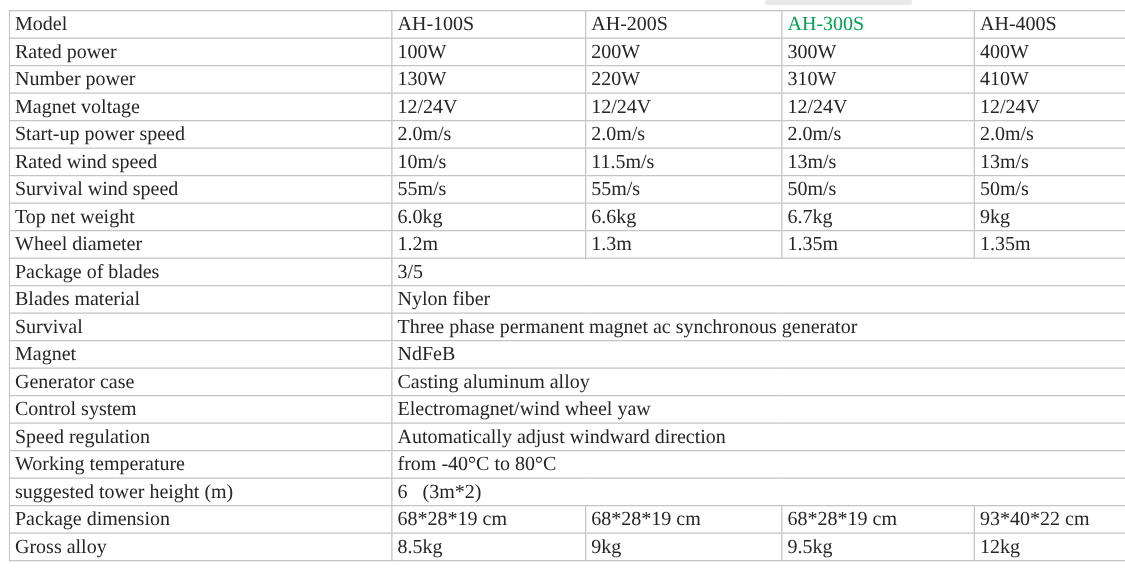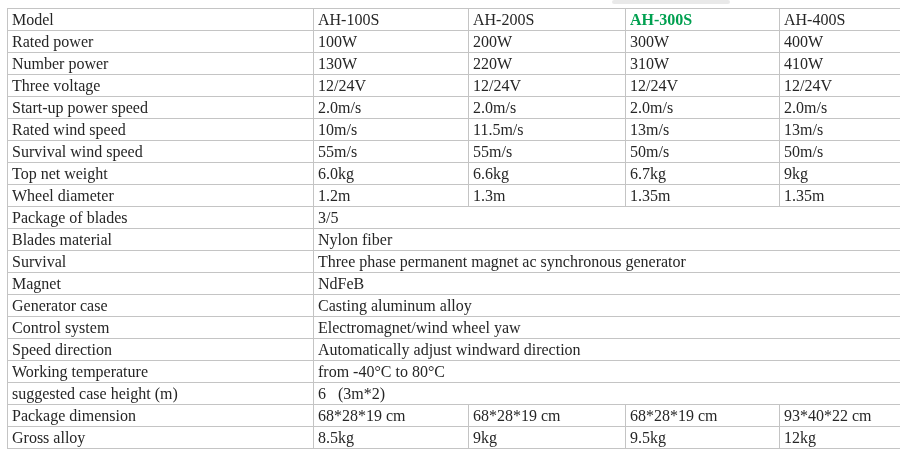--- a/index.html
+++ b/index.html
@@ -26,21 +26,21 @@
     height:21px;
     padding:0 4px 0 4px;
     font-size:16px;
     line-height:20px;
     vertical-align:middle;
     white-space:pre;
     overflow:hidden;
   }
   td.label-cell{padding-left:3px;}
   td.value-cell{padding-left:5px;}
-  td.highlight{color:var(--green);font-weight:bold;}
+  td.highlight{color:var(--green);font-weight:normal;}
   .artifact{
     position:absolute;left:612px;top:0;width:118px;height:4px;
     background:#d7d7d7;opacity:.55;border-radius:2px;
   }
 </style>
 </head>
 <body>
 
 <div class="artifact"></div>
 
@@ -69,21 +69,21 @@
           <td class="value-cell">400W</td>
         </tr>
         <tr>
           <td class="label-cell">Number power</td>
           <td class="value-cell">130W</td>
           <td class="value-cell">220W</td>
           <td class="value-cell">310W</td>
           <td class="value-cell">410W</td>
         </tr>
         <tr>
-          <td class="label-cell">Three voltage</td>
+          <td class="label-cell">Magnet voltage</td>
           <td class="value-cell">12/24V</td>
           <td class="value-cell">12/24V</td>
           <td class="value-cell">12/24V</td>
           <td class="value-cell">12/24V</td>
         </tr>
         <tr>
           <td class="label-cell">Start-up power speed</td>
           <td class="value-cell">2.0m/s</td>
           <td class="value-cell">2.0m/s</td>
           <td class="value-cell">2.0m/s</td>
@@ -135,29 +135,29 @@
         </tr>
         <tr>
           <td class="label-cell">Generator case</td>
           <td class="value-cell" colspan="4">Casting aluminum alloy</td>
         </tr>
         <tr>
           <td class="label-cell">Control system</td>
           <td class="value-cell" colspan="4">Electromagnet/wind wheel yaw</td>
         </tr>
         <tr>
-          <td class="label-cell">Speed direction</td>
+          <td class="label-cell">Speed regulation</td>
           <td class="value-cell" colspan="4">Automatically adjust windward direction</td>
         </tr>
         <tr>
           <td class="label-cell">Working temperature</td>
           <td class="value-cell" colspan="4">from -40°C to 80°C</td>
         </tr>
         <tr>
-          <td class="label-cell">suggested case height (m)</td>
+          <td class="label-cell">suggested tower height (m)</td>
           <td class="value-cell" colspan="4">6   (3m*2)</td>
         </tr>
         <tr>
           <td class="label-cell">Package dimension</td>
           <td class="value-cell">68*28*19 cm</td>
           <td class="value-cell">68*28*19 cm</td>
           <td class="value-cell">68*28*19 cm</td>
           <td class="value-cell">93*40*22 cm</td>
         </tr>
         <tr>

